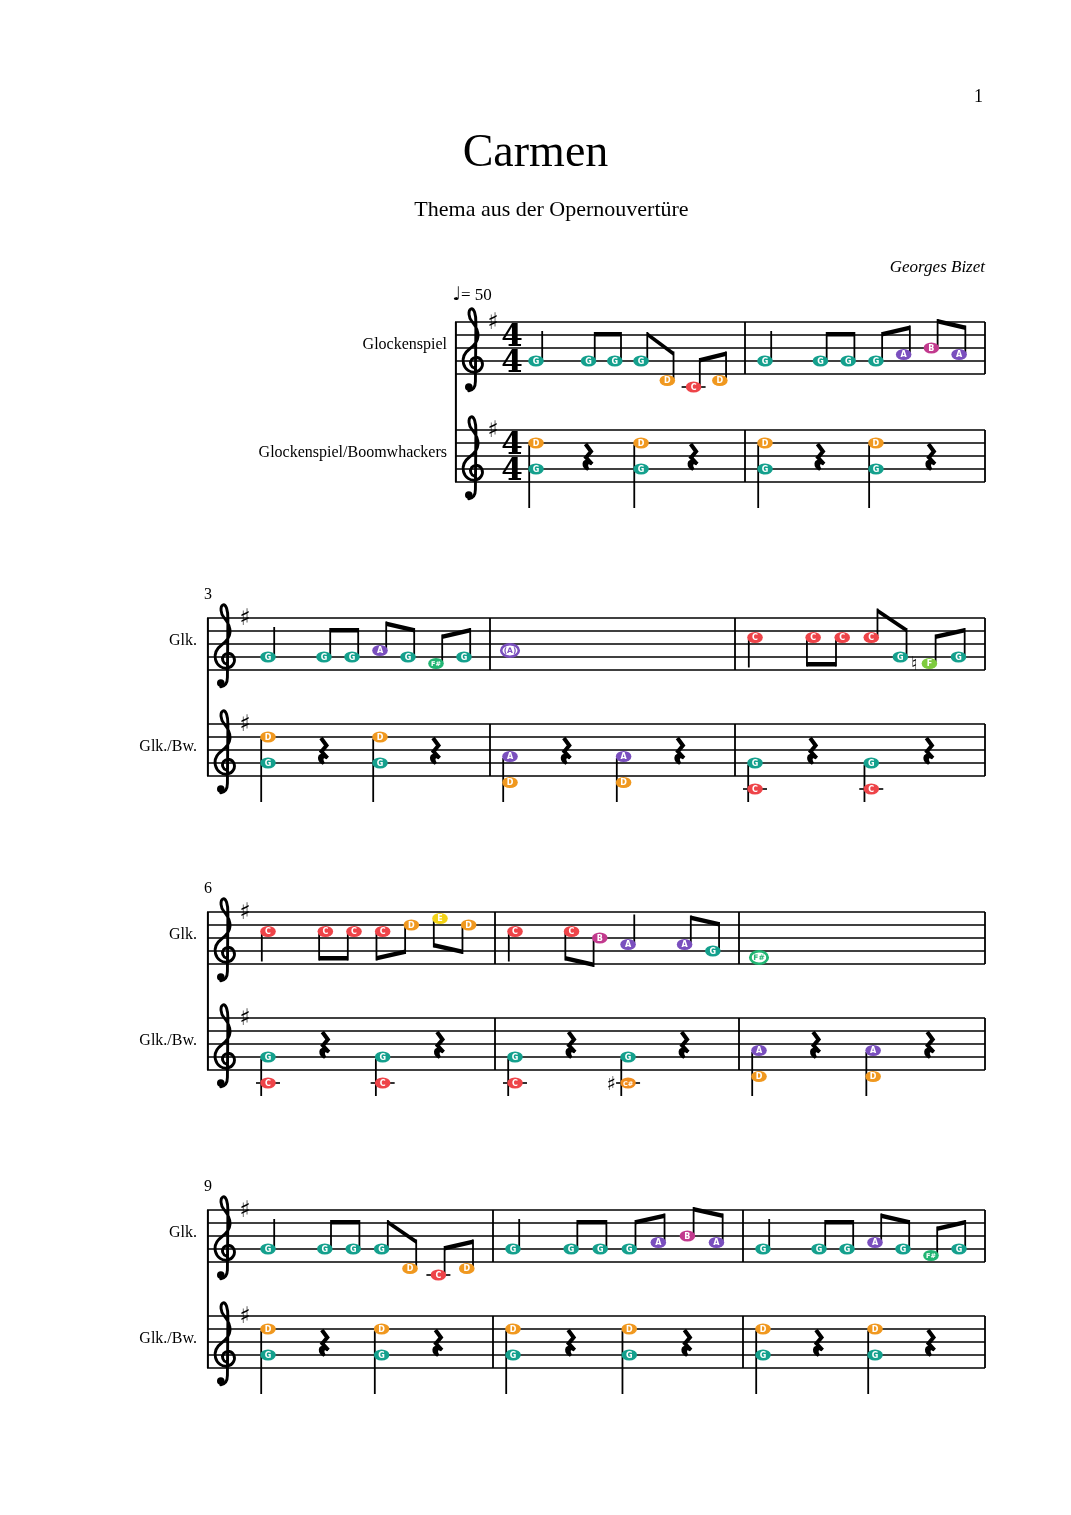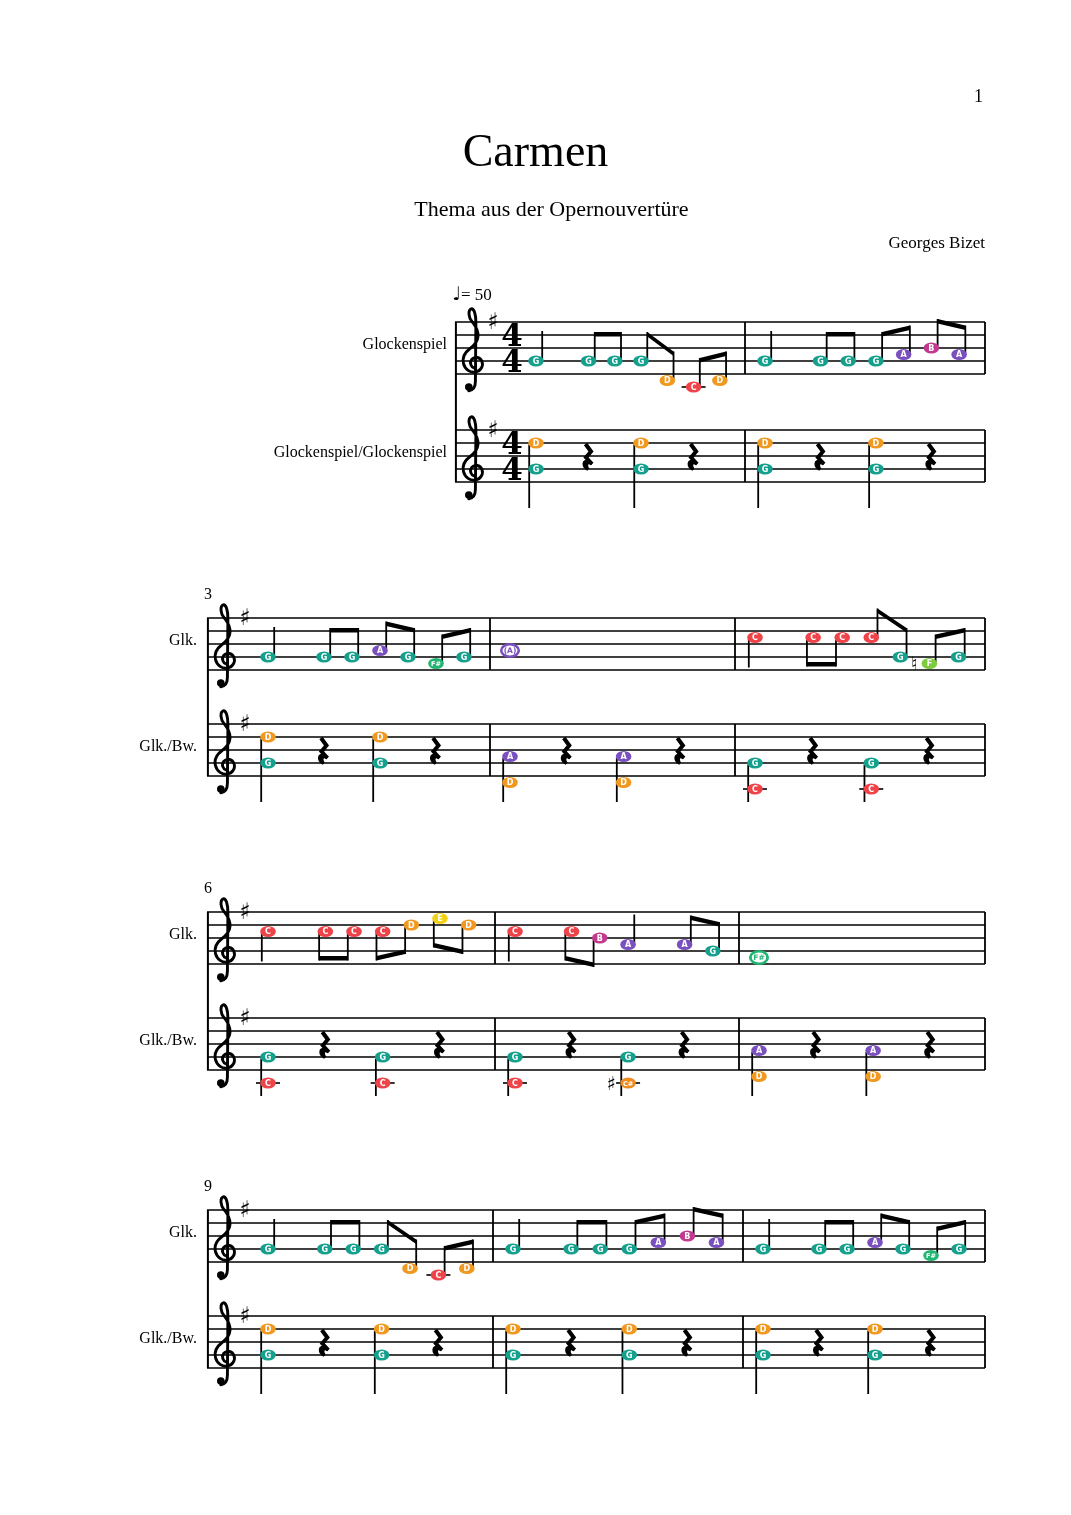--- a/index.html
+++ b/index.html
@@ -2,21 +2,21 @@
 <html><head>
 <meta charset="utf-8">
 <style>
   html,body{margin:0;padding:0;}
   body{width:1071px;height:1515px;background:#fff;position:relative;overflow:hidden;
        font-family:"Liberation Serif","DejaVu Serif",serif;color:#000;}
   .abs{position:absolute;}
   #pagenum{top:86px;right:88px;font-size:18px;}
   #title{top:124px;left:0;width:100%;text-align:center;font-size:46px;font-weight:normal;margin:0;}
   #subtitle{top:196px;left:16px;width:100%;text-align:center;font-size:22px;}
-  #composer{top:233px;right:86px;font-size:17px;}
+  #composer{top:257px;right:86px;font-size:17px;font-style:italic;}
   #tempo{top:282px;left:452px;font-size:17px;}
   #tempo .tempo-note{font-family:"DejaVu Sans",sans-serif;font-size:19px;font-weight:bold;}
   .inst{font-size:16px;}
   .mnum{font-size:16px;}
   .lt0{top:335px;right:624px}.lb0{top:443px;right:624px}
   .lt1{top:631px;right:874px}.lb1{top:737px;right:874px}
   .lt2{top:925px;right:874px}.lb2{top:1031px;right:874px}
   .lt3{top:1223px;right:874px}.lb3{top:1329px;right:874px}
   .mn1{top:585px;left:204px}.mn2{top:879px;left:204px}.mn3{top:1177px;left:204px}
   #score{position:absolute;top:0;left:0;}
@@ -785,21 +785,21 @@
     </g>
   </svg>
 
 <div class="abs" id="pagenum">1</div>
 <h1 class="abs" id="title">Carmen</h1>
 <div class="abs" id="subtitle">Thema aus der Opernouvertüre</div>
 <div class="abs" id="composer">Georges Bizet</div>
 <div class="abs" id="tempo"><span class="tempo-note">♩</span><span>= 50</span></div>
 
 <div class="abs inst lt0">Glockenspiel</div>
-<div class="abs inst lb0">Glockenspiel/Glockenspiel</div>
+<div class="abs inst lb0">Glockenspiel/Boomwhackers</div>
 <div class="abs inst lt1">Glk.</div>
 <div class="abs inst lb1">Glk./Bw.</div>
 <div class="abs inst lt2">Glk.</div>
 <div class="abs inst lb2">Glk./Bw.</div>
 <div class="abs inst lt3">Glk.</div>
 <div class="abs inst lb3">Glk./Bw.</div>
 
 <div class="abs mnum mn1">3</div>
 <div class="abs mnum mn2">6</div>
 <div class="abs mnum mn3">9</div>

